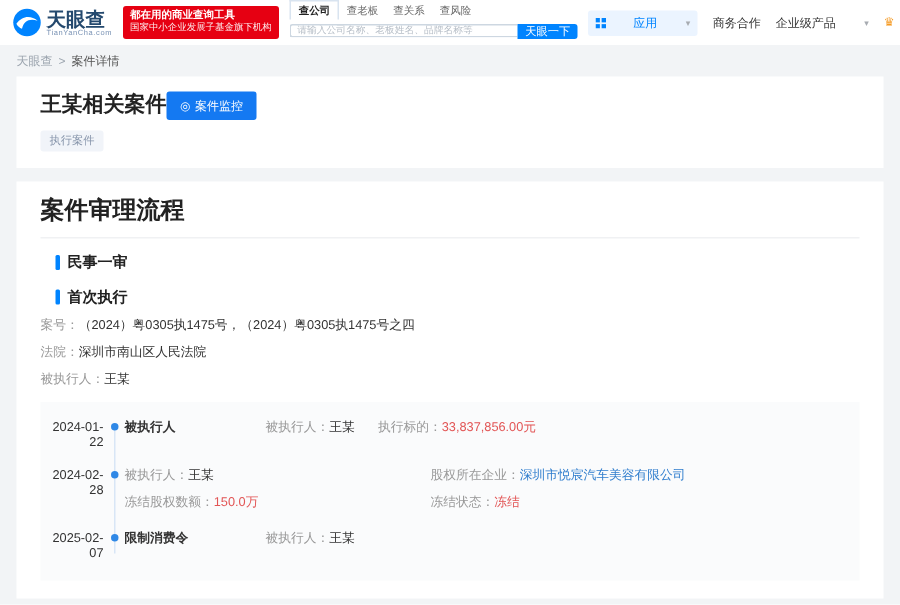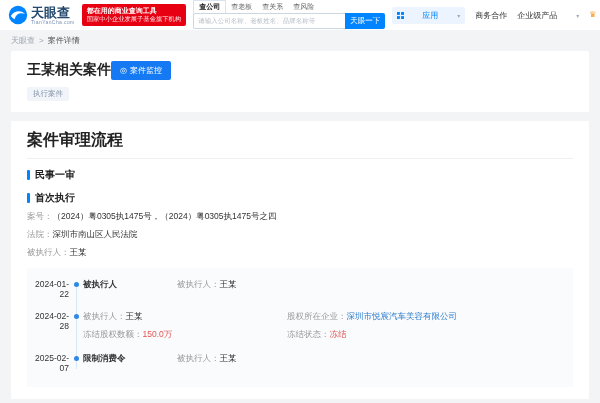--- a/index.html
+++ b/index.html
@@ -14,21 +14,21 @@
   .logo-icon svg { width:20px; height:20px; display:block; }
   .brand { font-size:13px; font-weight:bold; color:#24496e; line-height:1; }
   .brand-domain { font-size:5px; color:#7a93b5; letter-spacing:.4px; }
   .promo { background:#e60012; color:#fff; border-radius:2px; padding:2px 5px; line-height:1.4; flex:none; }
   .promo-l1 { font-size:7px; font-weight:bold; }
   .promo-l2 { font-size:6.3px; opacity:.92; }
   .searchbox { width:192px; flex:none; }
   .search-tabs { display:flex; align-items:flex-end; font-size:7px; color:#666; height:11px; }
   .search-tab { padding:1px 5px; cursor:pointer; }
   .search-tab.active { background:#fff; border:1px solid #d9e4f0; border-bottom:none; color:#222; font-weight:bold; }
-  .search-row { display:flex; height:16px; }
+  .search-row { display:flex; height:16px;align-items:center; }
   .search-input { flex:1; min-width:0; border:1px solid #cdd7e1; border-right:none; border-radius:2px 0 0 2px; font-size:6.5px; padding:0 4px; color:#333; outline:none; }
   .search-input::placeholder { color:#b6bec7; }
   .search-btn { width:40px; flex:none; background:#0084ff; color:#fff; font-size:7.5px; border:none; border-radius:0 2px 2px 0; cursor:pointer; }
   .topnav { display:flex; align-items:center; gap:10px; margin-left:auto; font-size:8px; color:#333; white-space:nowrap; }
   .nav-item { display:flex; align-items:center; gap:18px; cursor:pointer; }
   .nav-apps { background:#ebf4ff; color:#0084ff; padding:3px 5px; border-radius:2px; }
   .grid-icon svg { width:7px; height:7px; display:block; }
   .caret::after { content:"▾"; font-size:6px; color:#a7abb1; margin-left:1px; }
   .nav-vip { color:#f59a23; }
   .crown { font-size:8px; line-height:1; }
@@ -42,21 +42,21 @@
   .card { background:#fff; margin:0 11px; }
   .card1 { padding:10px 16px 11px; }
   .title-row { display:flex; align-items:flex-start; }
   h1 { font-size:14px; font-weight:bold; color:#222; }
   .tag { display:inline-block; margin-top:7px; background:#f1f4f9; color:#8795ab; font-size:7.5px; padding:2px 6px; border-radius:2px; }
   .monitor-btn { background:#1479f2; color:#fff; border:none; border-radius:2px; font-size:8px; padding:4px 9px; display:flex; align-items:center; gap:3px; cursor:pointer; }
   .monitor-icon { font-size:8px; line-height:1; }
   .card2 { margin-top:9px; padding:9px 16px 12px; position:relative; min-height:275px; }
   .section-title { font-size:16px; font-weight:bold; color:#222; padding-bottom:7px; border-bottom:1px solid #f0f1f3; }
   .stage { margin-top:9px; }
-  .stage-name { display:flex; align-items:center; gap:5px; font-size:10px; font-weight:bold; color:#222; }
+  .stage-name { display:flex; align-items:center; gap:5px; font-size:10px; font-weight:bold; color:#222;margin-left:10px; }
   .stage-bar { width:3px; height:10px; background:#0084ff; border-radius:1px; }
   .field-line { font-size:8.5px; margin-top:6px; color:#333; }
   .f-label { color:#999; }
   
   .timeline { margin-top:9px; background:#fafbfc; padding:5px 0 8px; position:relative; }
   .tl-line { position:absolute; left:49px; top:16px; bottom:18px; width:1px; background:#d8e6f6; }
   .tl-row { display:flex; padding:6px 0; font-size:8.5px; position:relative; }
   .tl-date { width:42px; flex:none; text-align:right; color:#333; }
   .tl-dot-cell { width:14px; flex:none; display:flex; justify-content:center; align-items:flex-start; }
   .tl-dot { width:5px; height:5px; border-radius:50%; background:#2f88e6; margin-top:3px; position:relative; z-index:1; }
@@ -181,20 +181,23 @@
 
     <div class="tl-row">
       <span class="tl-date">2024-01-22</span>
       <span class="tl-dot-cell">
           <span class="tl-dot"></span>
         </span>
       <span class="tl-title">被执行人</span>
       <span class="tl-g tl-g-narrow">
         <div><span class="f-label">被执行人：</span><span>王某</span></div>
       </span>
+      <span class="tl-g">
+        <div><span class="f-label">执行标的：</span><span class="red">33,837,856.00元</span></div>
+      </span>
     </div>
 
     <div class="tl-row">
       <span class="tl-date">2024-02-28</span>
       <span class="tl-dot-cell">
           <span class="tl-dot"></span>
         </span>
       <span class="tl-g tl-g-wide">
         <div><span class="f-label">被执行人：</span><span>王某</span></div>
         <div><span class="f-label">冻结股权数额：</span><span class="red">150.0万</span></div>

